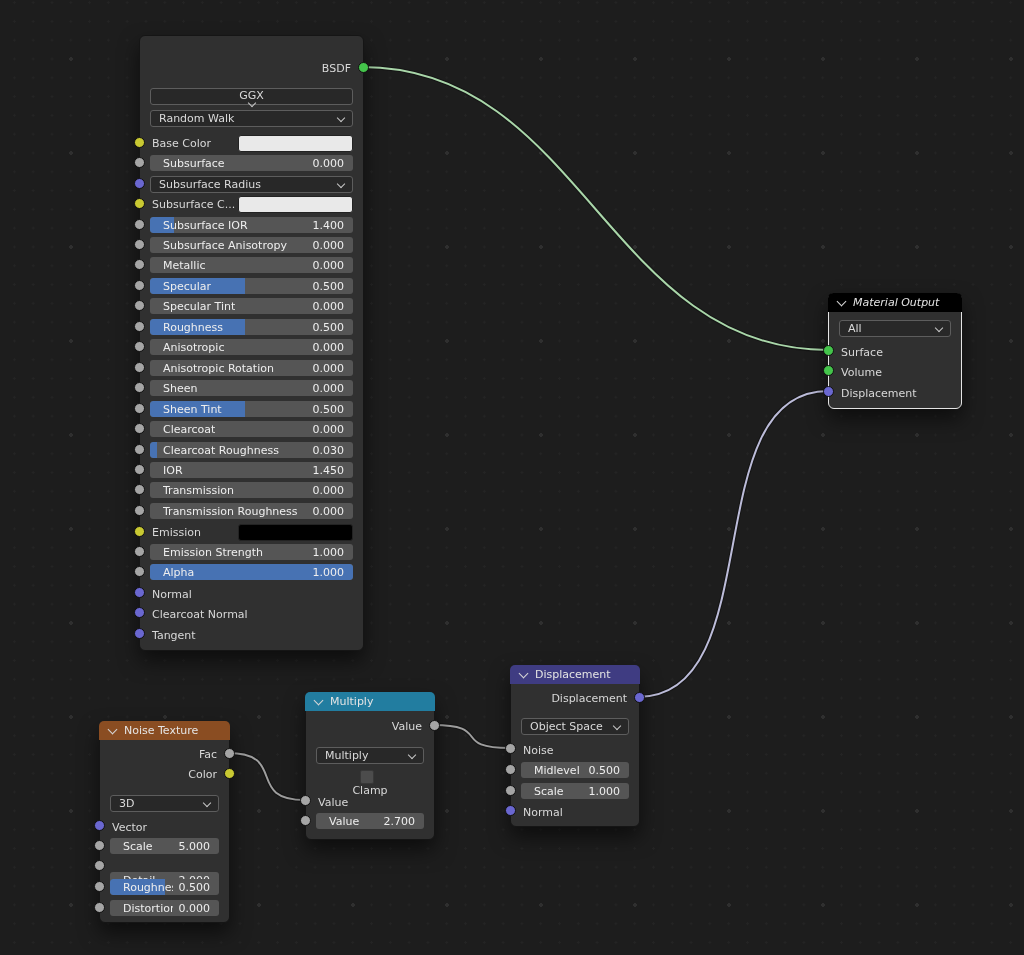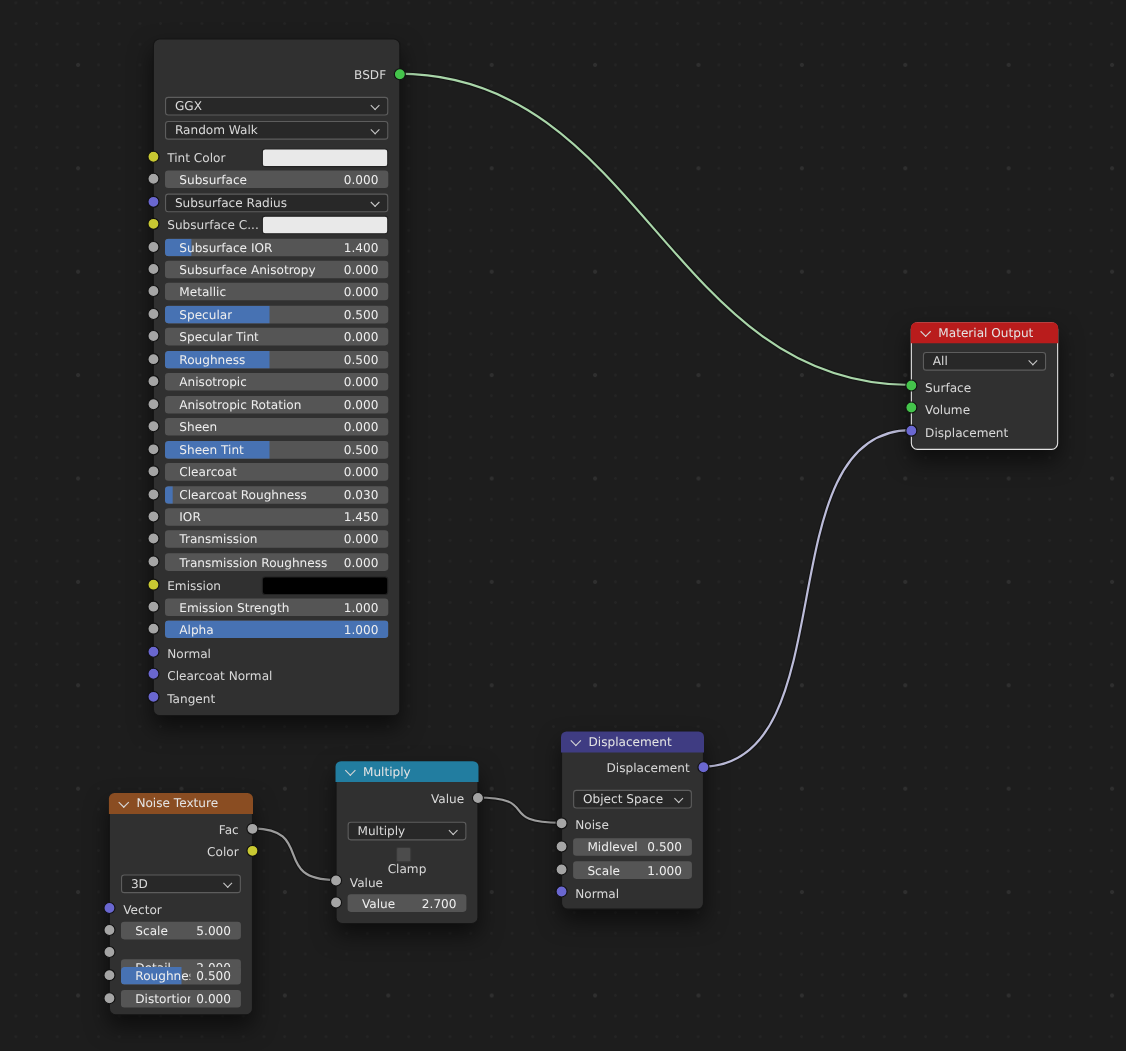--- a/index.html
+++ b/index.html
@@ -74,30 +74,30 @@
       <path d="M 433 725 C 493 725, 450 748, 510 748" fill="none" stroke="#141414" stroke-width="4" stroke-linecap="round"></path>
       <path d="M 433 725 C 493 725, 450 748, 510 748" fill="none" stroke="#9e9e9e" stroke-width="2" stroke-linecap="round"></path>
       <path d="M 228 753 C 288 753, 245 800, 305 800" fill="none" stroke="#141414" stroke-width="4" stroke-linecap="round"></path>
       <path d="M 228 753 C 288 753, 245 800, 305 800" fill="none" stroke="#9e9e9e" stroke-width="2" stroke-linecap="round"></path>
     </svg>
 <div class="node" style="left: 139px; top: 35px; width: 223px; height: 614px;">
       <div class="row output" style="top: 24px;">
         <span class="lbl">BSDF</span>
       </div>
       <span class="socket" style="background: rgb(68, 196, 75); left: 218px; top: 26px;"></span>
-      <div class="row select" style="top: 52px;">
+      <div class="row select" style="top: 52px; flex-direction: column;">
         <span class="sel-val">GGX</span>
         <span class="sel-chev"></span>
       </div>
       <div class="row select" style="top: 74px;">
         <span class="sel-val">Random Walk</span>
         <span class="sel-chev"></span>
       </div>
       <div class="row color" style="top: 99px;">
-        <span class="lbl">Tint Color</span>
+        <span class="lbl">Base Color</span>
         <div class="swatch" style="background: rgb(233, 233, 233);"></div>
       </div>
       <span class="socket" style="background: rgb(201, 201, 50); left: -6px; top: 101px;"></span>
       <div class="row slider" style="top: 119px;">
         <span class="lbl">Subsurface</span>
         <span class="val">0.000</span>
       </div>
       <span class="socket" style="background: rgb(165, 165, 165); left: -6px; top: 121px;"></span>
       <div class="row select" style="top: 140px;">
         <span class="sel-val">Subsurface Radius</span>
@@ -212,21 +212,21 @@
       <div class="row input" style="top: 569px;">
         <span class="lbl">Clearcoat Normal</span>
       </div>
       <span class="socket" style="background: rgb(106, 103, 208); left: -6px; top: 571px;"></span>
       <div class="row input" style="top: 590px;">
         <span class="lbl">Tangent</span>
       </div>
       <span class="socket" style="background: rgb(106, 103, 208); left: -6px; top: 592px;"></span>
     </div>
     <div class="node selected" style="left: 828px; top: 293px; width: 132px; height: 114px;">
-      <div class="node-header" style="background: #b91c1c;">
+      <div class="node-header" style="background: #000000; font-style: italic;">
         <span class="chev"></span>
         <span class="title">Material Output</span>
       </div>
       <div class="row select" style="top: 26px;">
         <span class="sel-val">All</span>
         <span class="sel-chev"></span>
       </div>
       <div class="row input" style="top: 49px;">
         <span class="lbl">Surface</span>
       </div>

